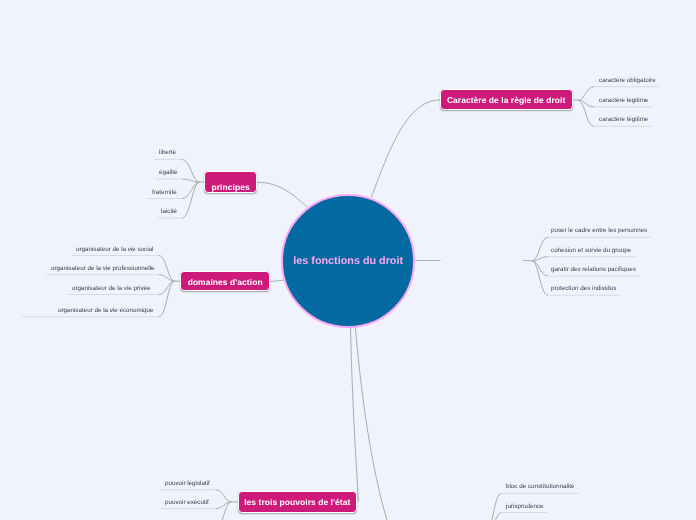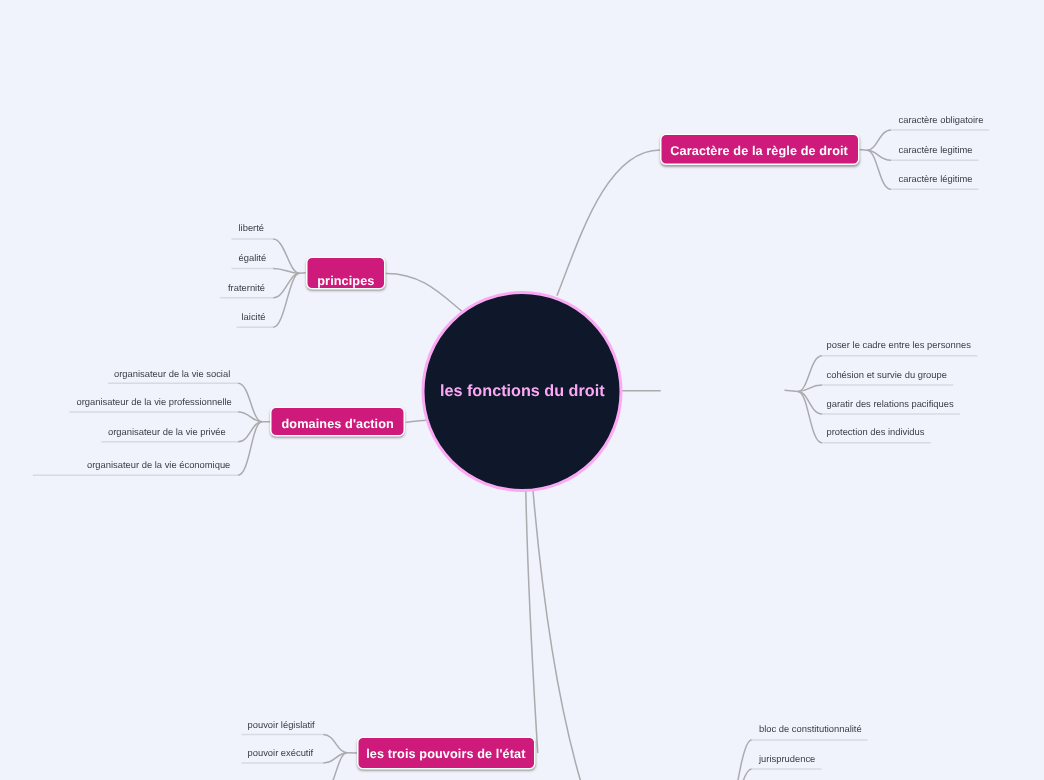--- a/index.html
+++ b/index.html
@@ -98,16 +98,16 @@
     <div class="leaf" style="left: 551.2px; top: 247.7px; color: rgb(59, 64, 73);">cohésion et survie du groupe</div>
     <div class="leaf" style="left: 551.2px; top: 267px; color: rgb(59, 64, 73);">garatir des relations pacifiques</div>
     <div class="leaf" style="left: 551.2px; top: 286.2px; color: rgb(59, 64, 73);">protection des individus</div>
     <div class="leaf" style="left: 165px; top: 480.7px; color: rgb(59, 64, 73);">pouvoir législatif</div>
     <div class="leaf" style="left: 165px; top: 499.6px; color: rgb(59, 64, 73);">pouvoir exécutif</div>
     <div class="branch" style="left: 238px; top: 491.2px; width: 118.5px; height: 21.5px; background: rgb(205, 26, 123); border: 1.5px solid rgb(255, 255, 255); box-shadow: rgba(60, 60, 60, 0.45) 0px 1px 1.5px;">
       <span class="branch-label" style="color: rgb(255, 255, 255);">les trois pouvoirs de l'état</span>
     </div>
     <div class="leaf" style="left: 505.9px; top: 484.4px; color: rgb(59, 64, 73);">bloc de constitutionnalité</div>
     <div class="leaf" style="left: 506.2px; top: 503.6px; color: rgb(59, 64, 73);">jurisprudence</div>
-    <div class="root-node" style="left: 281.4px; top: 194.4px; width: 133.6px; height: 133.6px; background: #0f172a; border: 2.2px solid rgb(252, 169, 245);">
+    <div class="root-node" style="left: 281.4px; top: 194.4px; width: 133.6px; height: 133.6px; background: #0369a1; border: 2.2px solid rgb(252, 169, 245);">
       <div class="root-label" style="color: rgb(252, 169, 245);">les fonctions du droit</div>
     </div>
   </div>
 
 </body></html>

